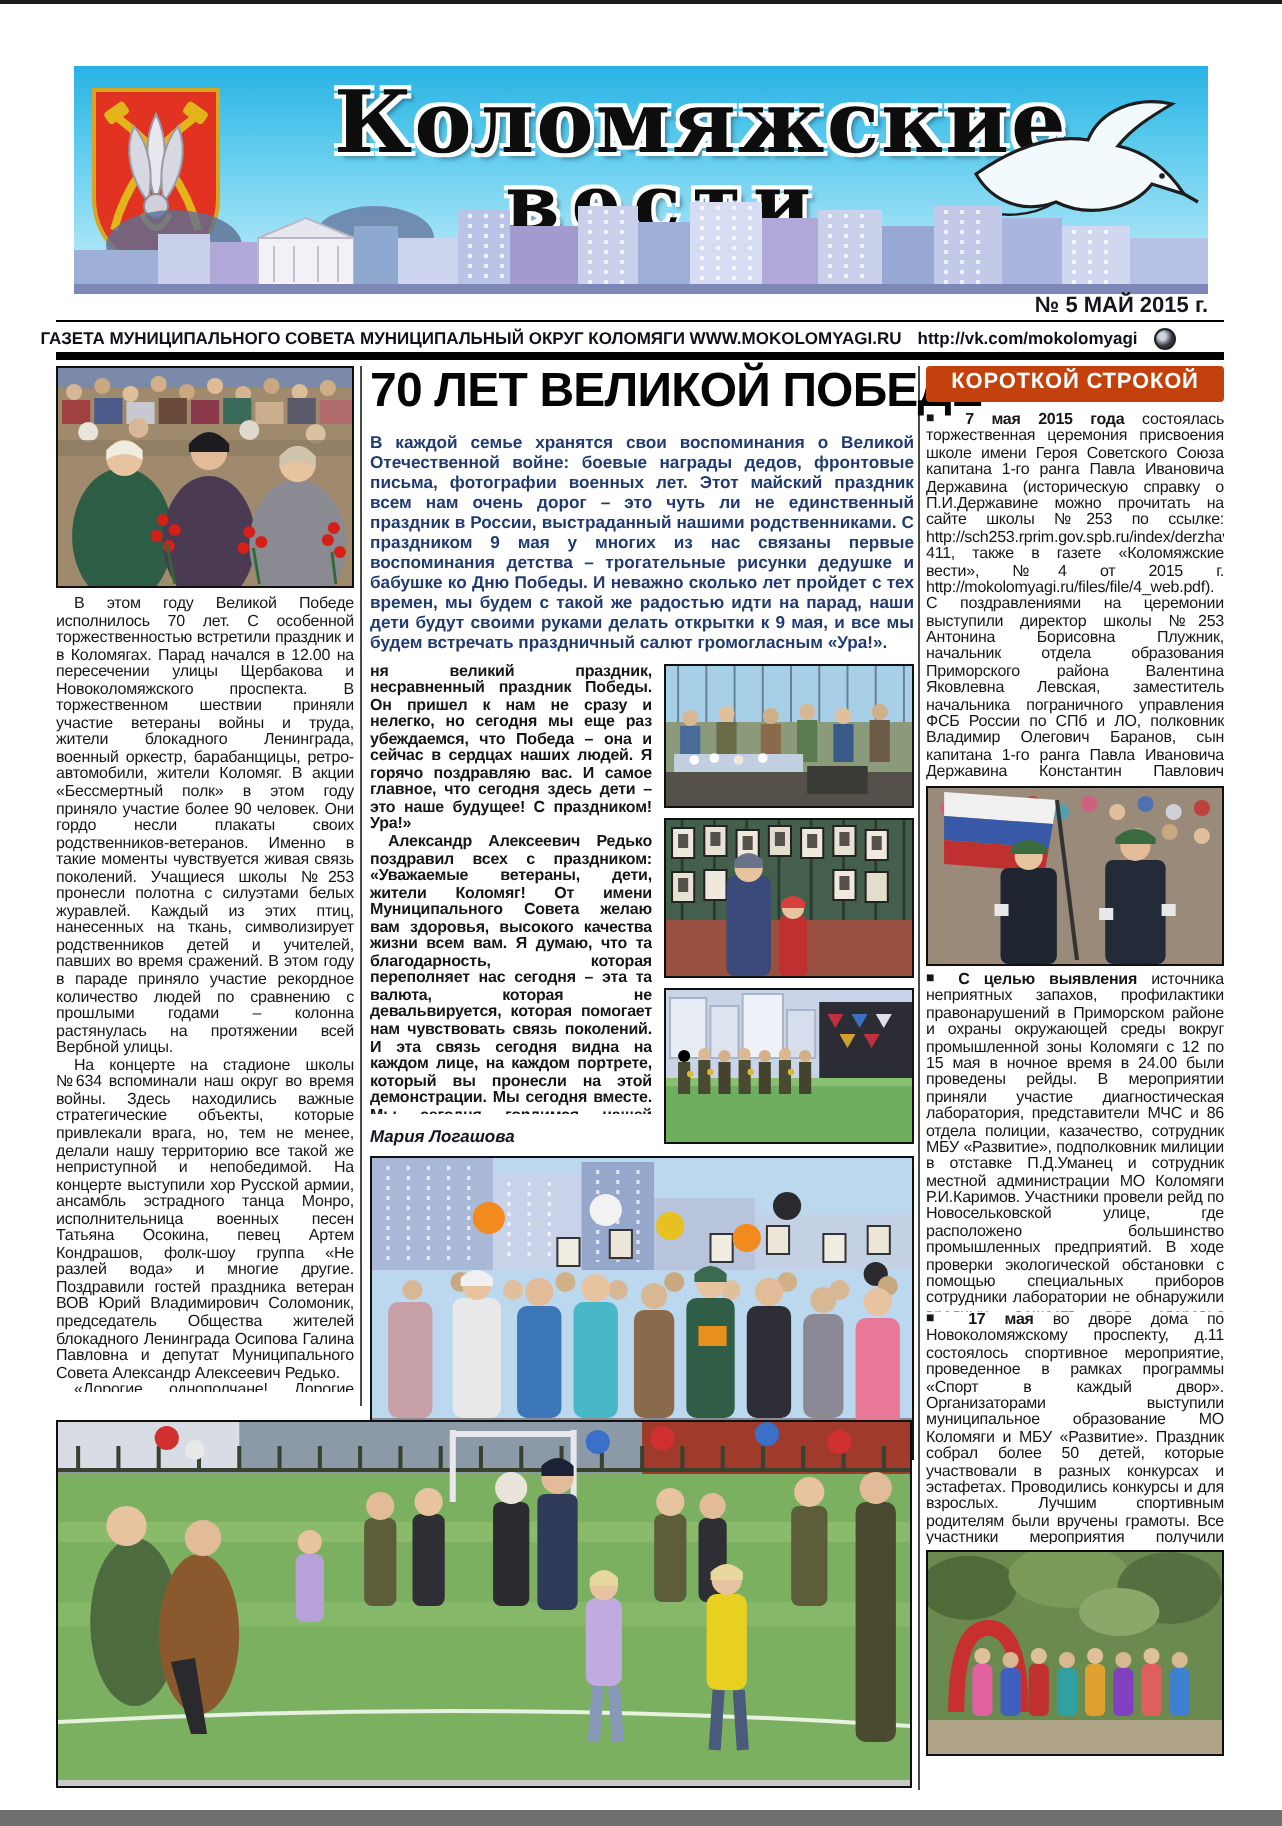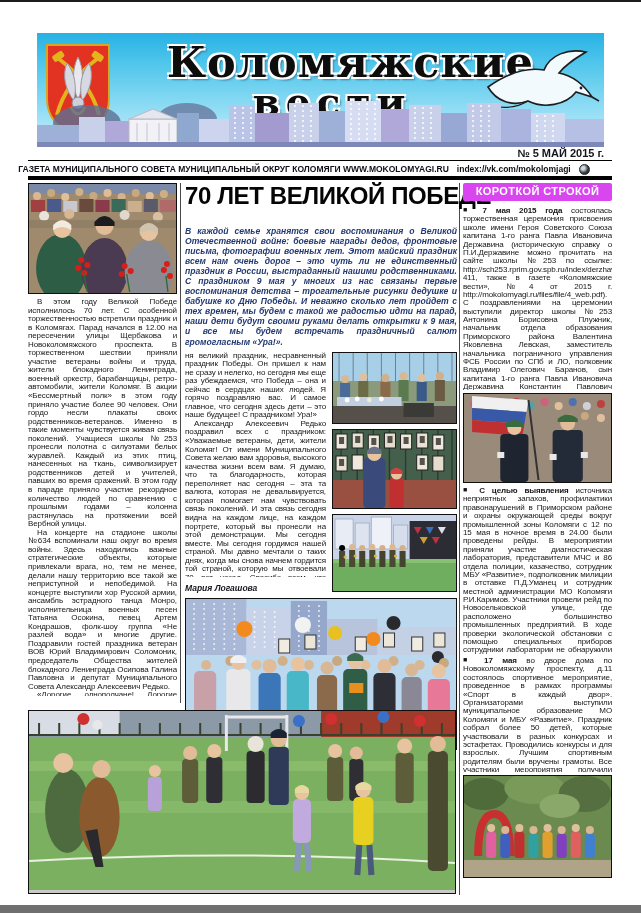--- a/index.html
+++ b/index.html
@@ -41,32 +41,32 @@
   .col2{position:absolute;left:185px;top:182px;width:272px;}
   .col3{position:absolute;left:463px;top:183px;width:149px;}
 
   .photo{border:1.5px solid #101010;background:#c9c9c9;overflow:hidden;display:block;}
   .photo svg{display:block;}
 
   .col1-text{margin-top:4px;height:398px;overflow:hidden;}
 
   .headline{font-size:24px;font-weight:bold;letter-spacing:-0.4px;text-align:center;
             white-space:nowrap;color:#050505;}
-  .lead{margin-top:16px;font-size:8.6px;line-height:1.17;font-weight:bold;font-style:italic;
+  .lead{margin-top:6px;font-size:8.6px;line-height:1.17;font-weight:bold;
         color:#223a72;text-align:justify;}
   .col2-row{display:flex;gap:6px;margin-top:5px;}
   .col2-text{width:141px;}
-  .col2-text .flow{height:225px;overflow:hidden;}
+  .col2-text .flow{height:225px;overflow:hidden;font-weight:bold;}
   .byline{margin-top:6px;font-size:8.5px;font-weight:bold;font-style:italic;color:#15151d;}
   .col2-photos{width:125px;display:flex;flex-direction:column;gap:5px;}
   .photo-wide{margin-top:5px;height:150px;}
 
   .bigphoto{position:absolute;left:28px;top:710px;width:426px;height:182px;}
 
-  .kor-header{height:16px;background:#d946ef;border-radius:2px;color:#fff;font-weight:bold;
+  .kor-header{height:16px;background:#c2410c;border-radius:2px;color:#fff;font-weight:bold;
               font-size:11px;letter-spacing:0.4px;text-align:center;padding-top:2px;}
   .news{margin-top:5px;}
   .news .item{font-size:8px;line-height:1.05;letter-spacing:-0.12px;text-align:justify;
               color:#161616;overflow:hidden;margin:0;}
   .bullet{font-size:7px;vertical-align:1px;}
   .it1{height:184px;}
   .it2{height:170px;margin-top:4px;}
   .it3{height:116px;}
   .photo-cadets{height:88px;margin:3px 0 3px;}
   .photo-children{height:101px;margin-top:3px;}
@@ -151,21 +151,21 @@
           <line x1="516" y1="20" x2="516" y2="50"></line>
       </g>
       <rect x="0" y="47" width="567" height="5" fill="#7d88b8"></rect>
     </svg>
   </div>
 
   <div class="issue-line">№ 5 МАЙ 2015 г.</div>
   <div class="rule-thin"></div>
   <div class="tagline">
     <span>ГАЗЕТА МУНИЦИПАЛЬНОГО СОВЕТА МУНИЦИПАЛЬНЫЙ ОКРУГ КОЛОМЯГИ WWW.MOKOLOMYAGI.RU</span>
-    <span>index://vk.com/mokolomjagi</span>
+    <span>http://vk.com/mokolomyagi</span>
     <span class="globe"></span>
   </div>
   <div class="rule-thick"></div>
 
   <div class="div-v1"></div>
   <div class="div-v2"></div>
 
   <div class="col1">
     <div class="photo" style="height:109px;">
       <svg viewBox="0 0 146 109" width="100%" height="109" preserveAspectRatio="none">

